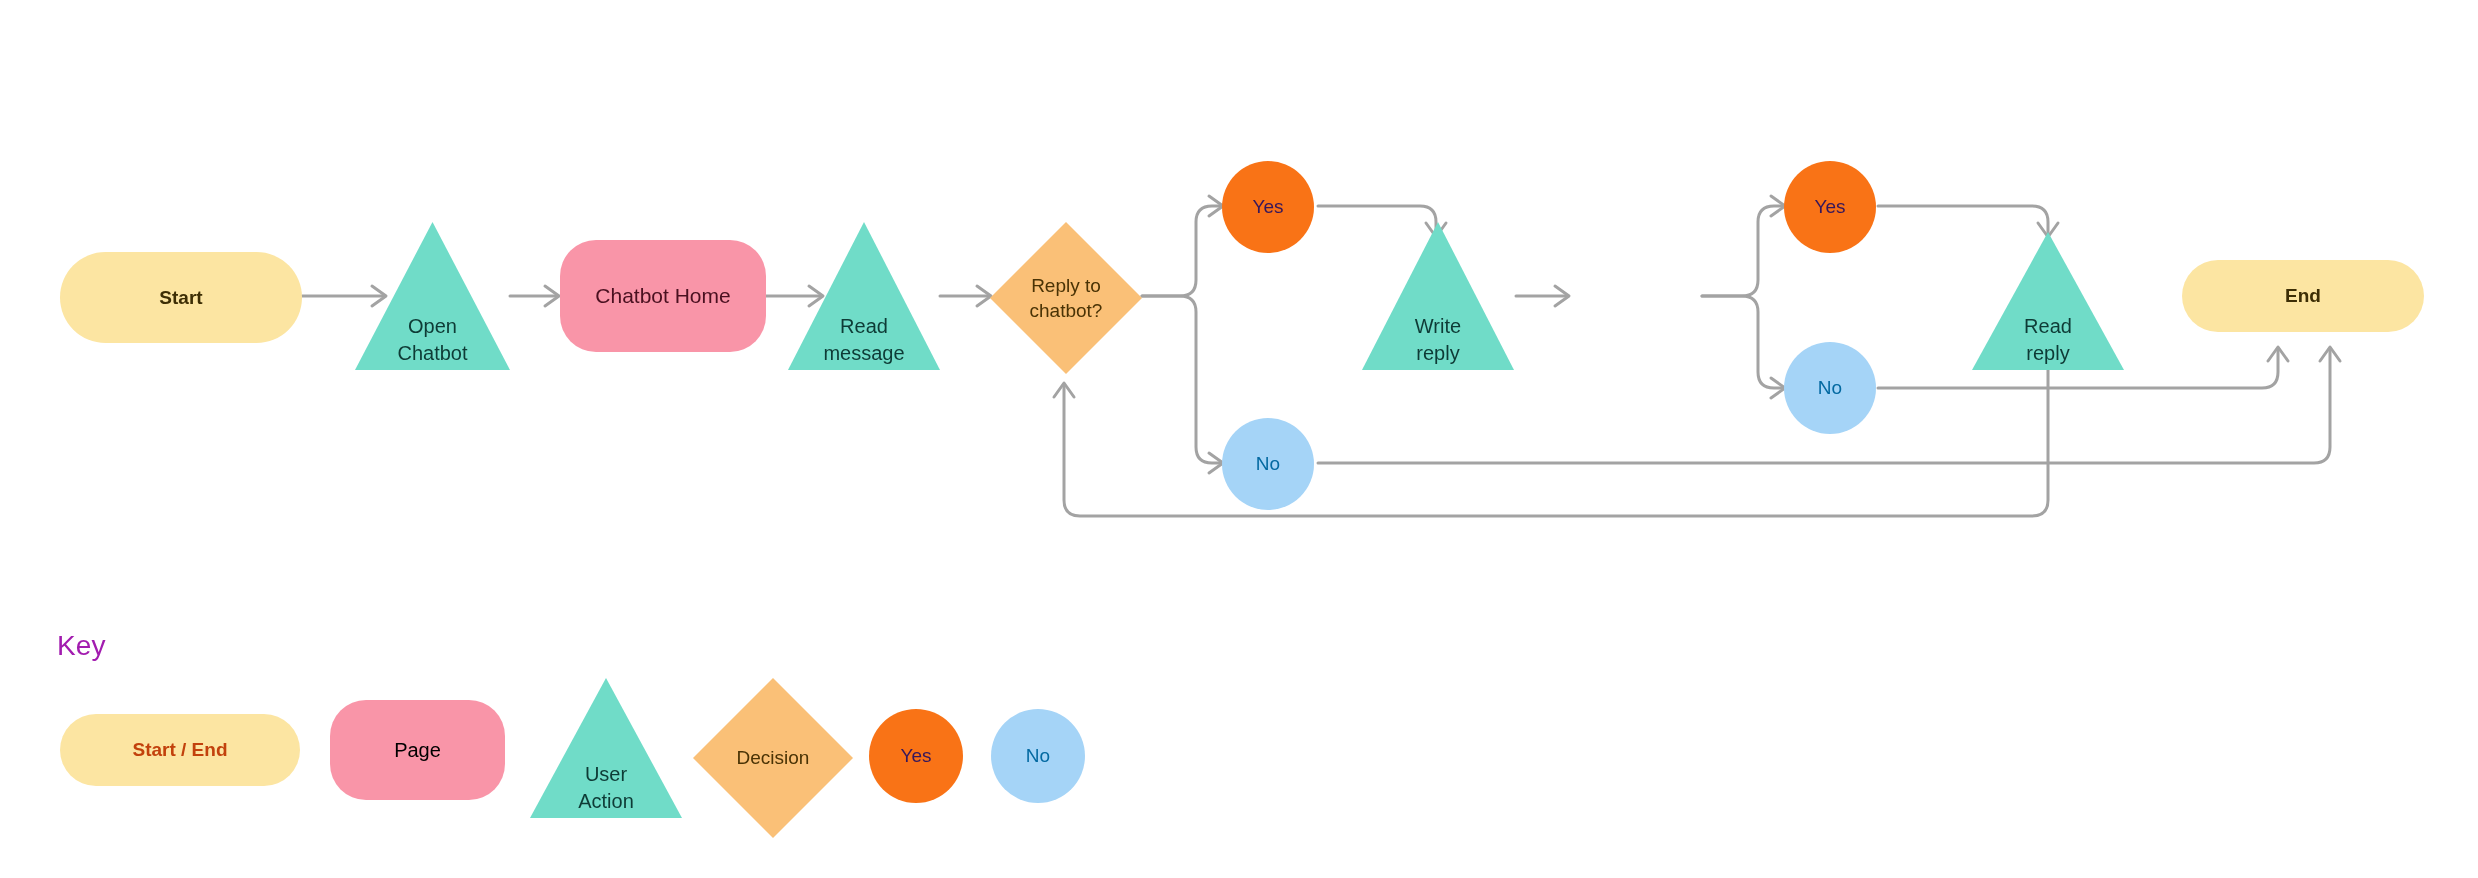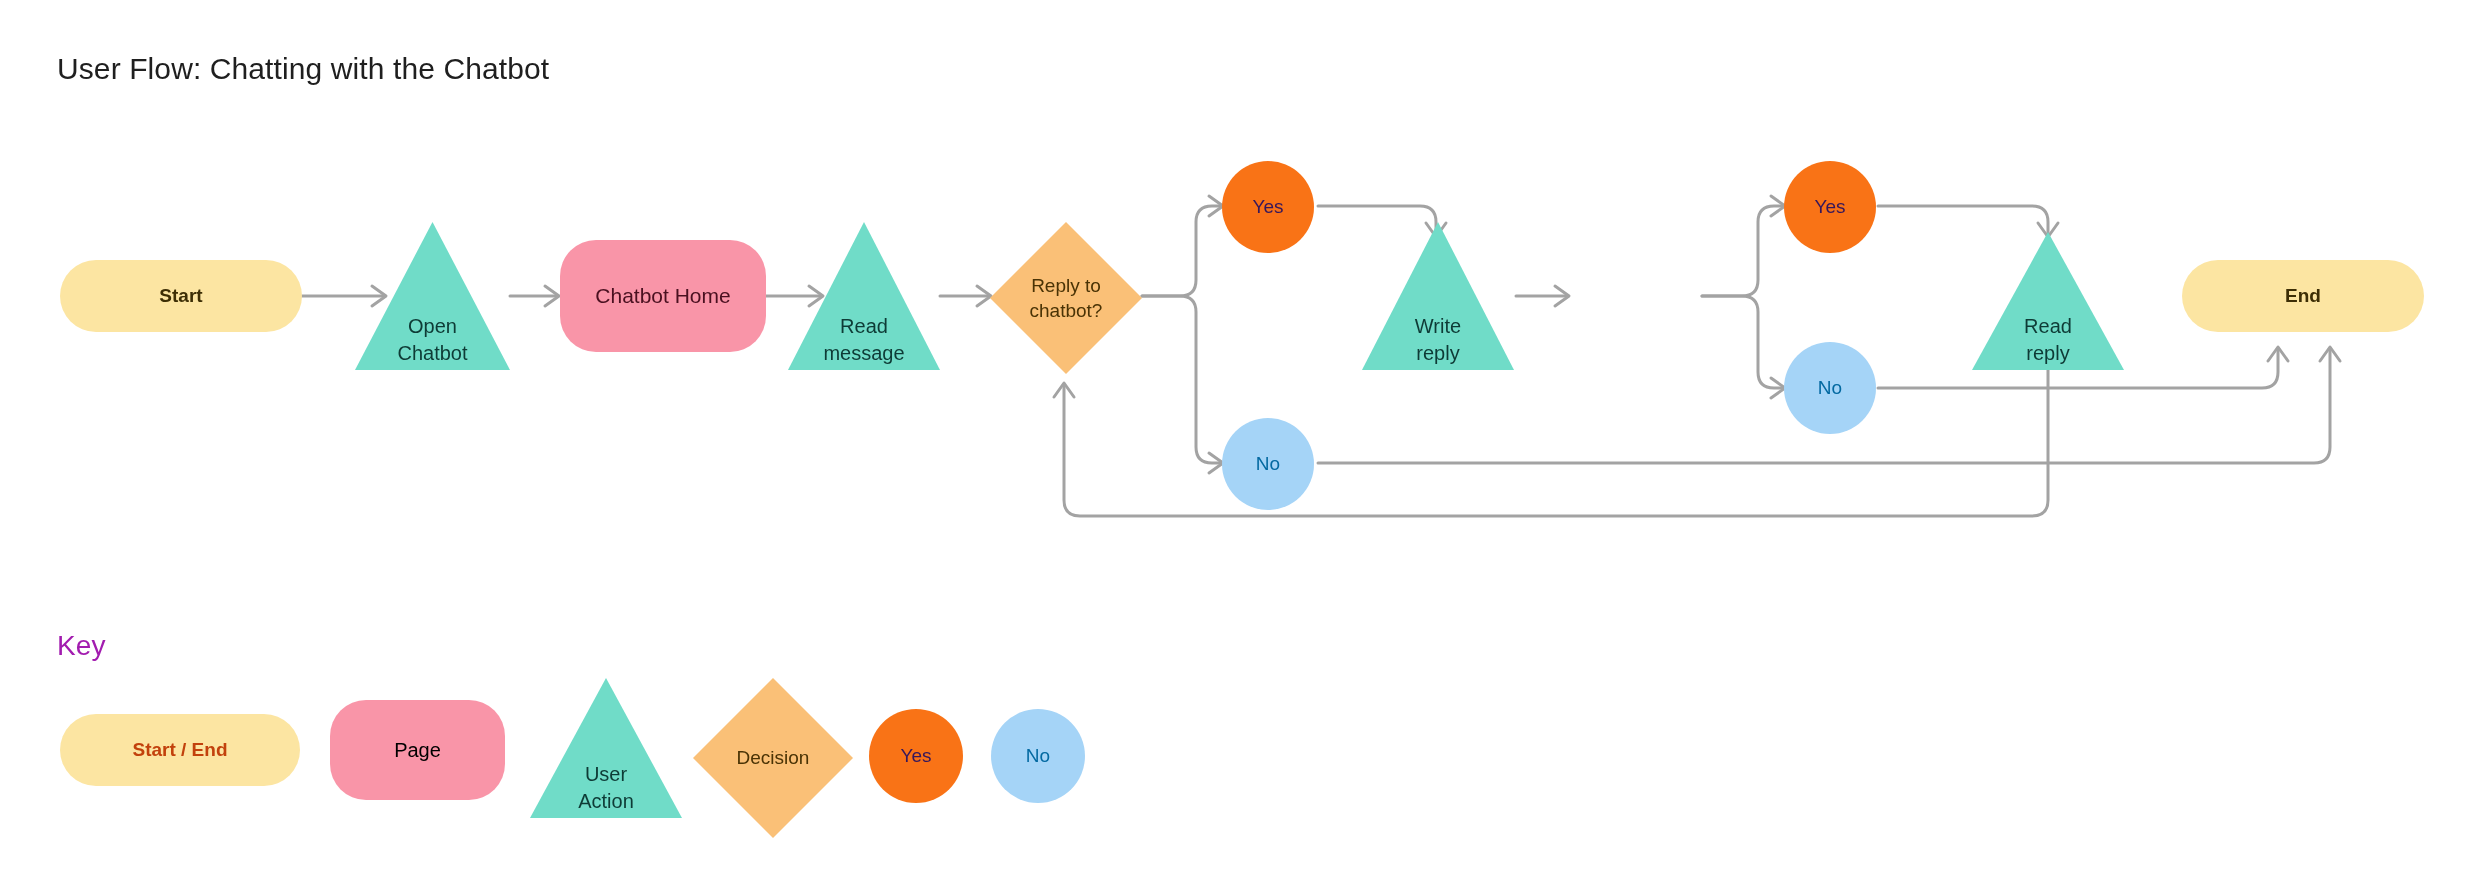--- a/index.html
+++ b/index.html
@@ -71,21 +71,20 @@
 
   
   .legend-pill .lbl{font-size:19px;font-weight:700;color:#c2410c;text-align:center;}
   .legend-page .lbl{font-size:20px;font-weight:400;color:#000000;}
 </style>
 </head>
 <body>
 
 <div id="canvas">
 
-  <div class="page-title">User Flow: Chatting with the Chatbot</div>
   <div class="key-title">Key</div>
 
   <svg id="wires" viewBox="0 0 2478 878">
 
     <line x1="302" y1="296" x2="385" y2="296"></line>
     <path class="head" d="M372 286 L386 296 L372 306"></path>
 
     <line x1="510" y1="296" x2="558" y2="296"></line>
     <path class="head" d="M545 286 L559 296 L545 306"></path>
 
@@ -119,21 +118,21 @@
     <path d="M1878 388 L2262 388 Q2278 388 2278 372 L2278 348"></path>
     <path class="head" d="M2268 361 L2278 347 L2288 361"></path>
 
     <path d="M1318 463 L2314 463 Q2330 463 2330 447 L2330 348"></path>
     <path class="head" d="M2320 361 L2330 347 L2340 361"></path>
 
     <path d="M2048 360 L2048 500 Q2048 516 2032 516 L1080 516 Q1064 516 1064 500 L1064 384"></path>
     <path class="head" d="M1054 397 L1064 383 L1074 397"></path>
   </svg>
 
-  <div class="node pill" style="left:60px;top:260px;width:242px;height:72px;">
+  <div class="node pill" style="left:60px;top:252px;width:242px;height:91px;">
     <div class="lbl">
         <span>Start</span>
       </div>
   </div>
 
   <div class="node tri" style="left:355px;top:222px;width:155px;height:148px;">
     <div class="shape"></div>
     <div class="lbl">
       <span>Open</span>
       <span>Chatbot</span>

